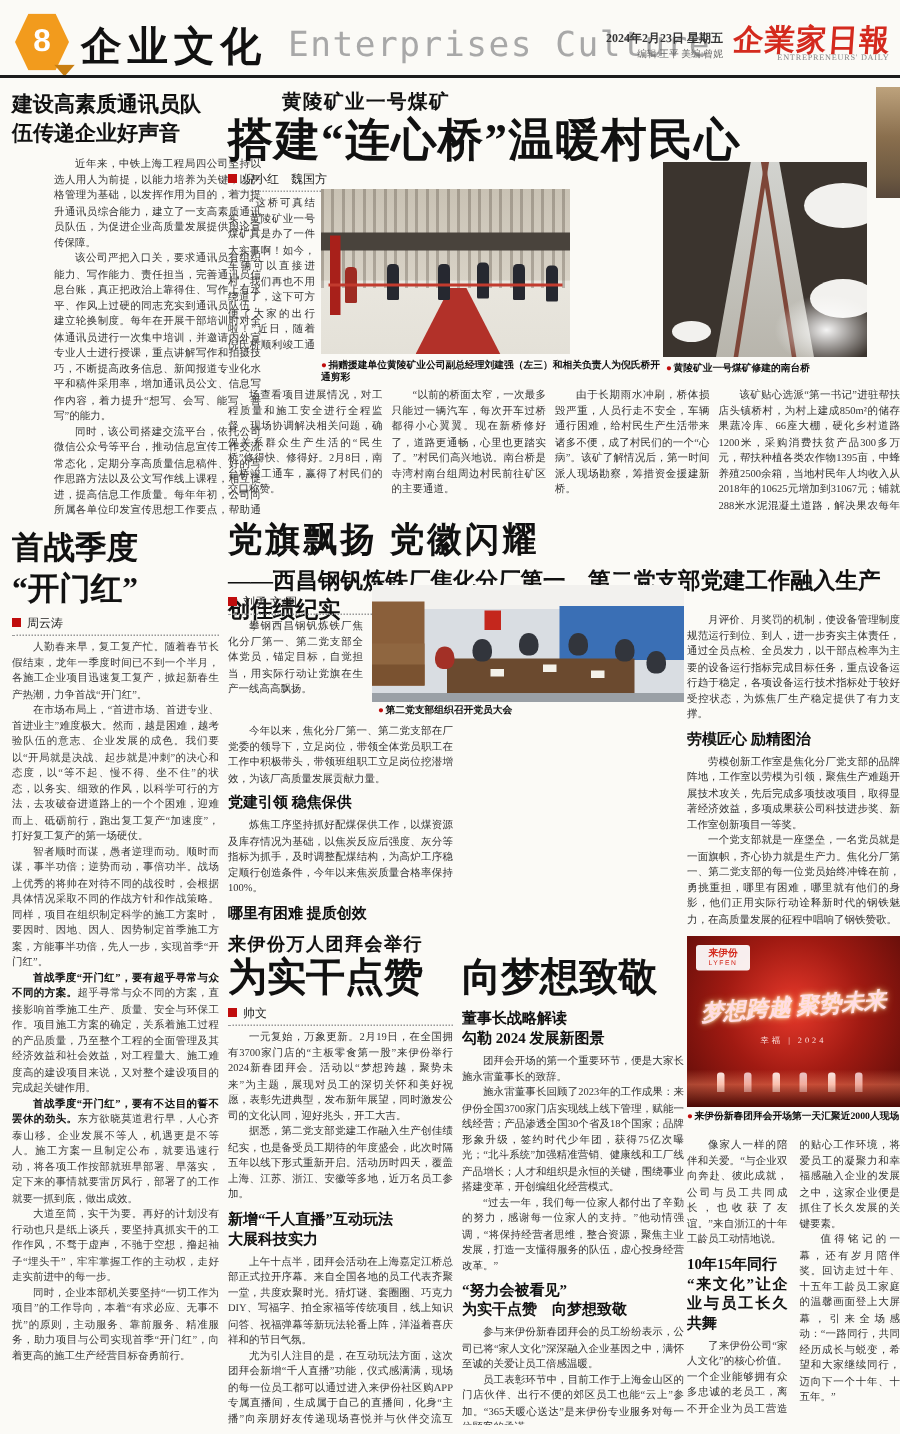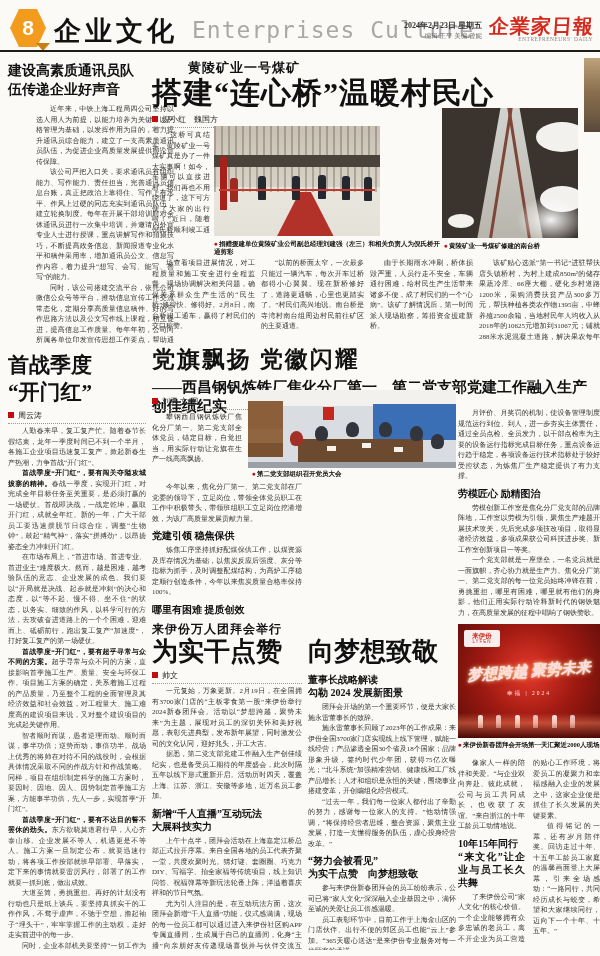--- a/index.html
+++ b/index.html
@@ -107,26 +107,25 @@
 
   <div class="abs headline" style="left:8px; top:352px; width:138px; font-size:21px; line-height:1.3;">
     <div>首战季度</div>
     <div>“开门红”</div>
   </div>
   <div class="abs byline" style="left:8px; top:410px; width:138px;">
     <span class="red-sq"></span><span>周云涛</span>
   </div>
   <div class="abs btxt ital" style="left:8px; top:426px; width:138px; height:524px;">
       <p>人勤春来早，复工复产忙。随着春节长假结束，龙年一季度时间已不到一个半月，各施工企业项目迅速复工复产，掀起新春生产热潮，力争首战“开门红”。</p>
-      <p><b>首战季度“开门红”，要有闯关夺隘攻城拔寨的精神。</b>春战一季度，实现开门红，对完成全年目标任务至关重要，是必须打赢的一场硬仗。首战即决战，一战定乾坤，赢取开门红，成就全年红。新的一年，广大干部员工要迅速摆脱节日综合症，调整“生物钟”，鼓起“精气神”，落实“拼搏劲”，以昂扬姿态全力冲刺开门红。</p>
       <p>在市场布局上，“首进市场、首进专业、首进业主”难度极大。然而，越是困难，越考验队伍的意志、企业发展的成色。我们要以“开局就是决战、起步就是冲刺”的决心和态度，以“等不起、慢不得、坐不住”的状态，以务实、细致的作风，以科学可行的方法，去攻破奋进道路上的一个个困难，迎难而上、砥砺前行，跑出复工复产“加速度”，打好复工复产的第一场硬仗。</p>
+      <p>智者顺时而谋，愚者逆理而动。顺时而谋，事半功倍；逆势而动，事倍功半。战场上优秀的将帅在对待不同的战役时，会根据具体情况采取不同的作战方针和作战策略。同样，项目在组织制定科学的施工方案时，要因时、因地、因人、因势制定首季施工方案，方能事半功倍，先人一步，实现首季“开门红”。</p>
       <p><b>首战季度“开门红”，要有超乎寻常与众不同的方案。</b>超乎寻常与众不同的方案，直接影响首季施工生产、质量、安全与环保工作。项目施工方案的确定，关系着施工过程的产品质量，乃至整个工程的全面管理及其经济效益和社会效益，对工程量大、施工难度高的建设项目来说，又对整个建设项目的完成起关键作用。</p>
-      <p>智者顺时而谋，愚者逆理而动。顺时而谋，事半功倍；逆势而动，事倍功半。战场上优秀的将帅在对待不同的战役时，会根据具体情况采取不同的作战方针和作战策略。同样，项目在组织制定科学的施工方案时，要因时、因地、因人、因势制定首季施工方案，方能事半功倍，先人一步，实现首季“开门红”。</p>
       <p><b>首战季度“开门红”，要有不达目的誓不罢休的劲头。</b>东方欲晓莫道君行早，人心齐泰山移。企业发展不等人，机遇更是不等人。施工方案一旦制定公布，就要迅速行动，将各项工作按部就班早部署、早落实，定下来的事情就要雷厉风行，部署了的工作就要一抓到底，做出成效。</p>
-      <p>大道至简，勇挑重担。再好的计划没有行动也只是纸上谈兵，要坚持真抓实干的工作作风，不骛于虚声，不驰于空想，撸起袖子“埋头干”，牢牢掌握工作的主动权，走好走实前进中的每一步。</p>
+      <p>大道至简，实干为要。再好的计划没有行动也只是纸上谈兵，要坚持真抓实干的工作作风，不骛于虚声，不驰于空想，撸起袖子“埋头干”，牢牢掌握工作的主动权，走好走实前进中的每一步。</p>
       <p>同时，企业本部机关要坚持“一切工作为项目”的工作导向，本着“有求必应、无事不扰”的原则，主动服务、靠前服务、精准服务，助力项目与公司实现首季“开门红”，向着更高的施工生产经营目标奋勇前行。</p>
     </div>
 
   <div class="abs kicker" style="left:188px; top:59px; font-size:13px; letter-spacing:1px;">黄陵矿业一号煤矿</div>
   <div class="abs headline" style="left:152px; top:73px; width:448px; font-size:30px; letter-spacing:1px;">搭建“连心桥”温暖村民心</div>
   <div class="abs byline" style="left:152px; top:114px; width:126px;">
     <span class="red-sq"></span><span>倪小红　魏国方</span>
   </div>
   <div class="abs btxt" style="left:152px; top:130px; width:58px; height:106px;">
       <p>“这桥可真结实，黄陵矿业一号煤矿真是办了一件大实事啊！如今，车辆可以直接进村，我们再也不用绕道了，这下可方便了大家的出行啦！”近日，随着倪氏桥顺利竣工通车，村民们满怀感激。</p>

